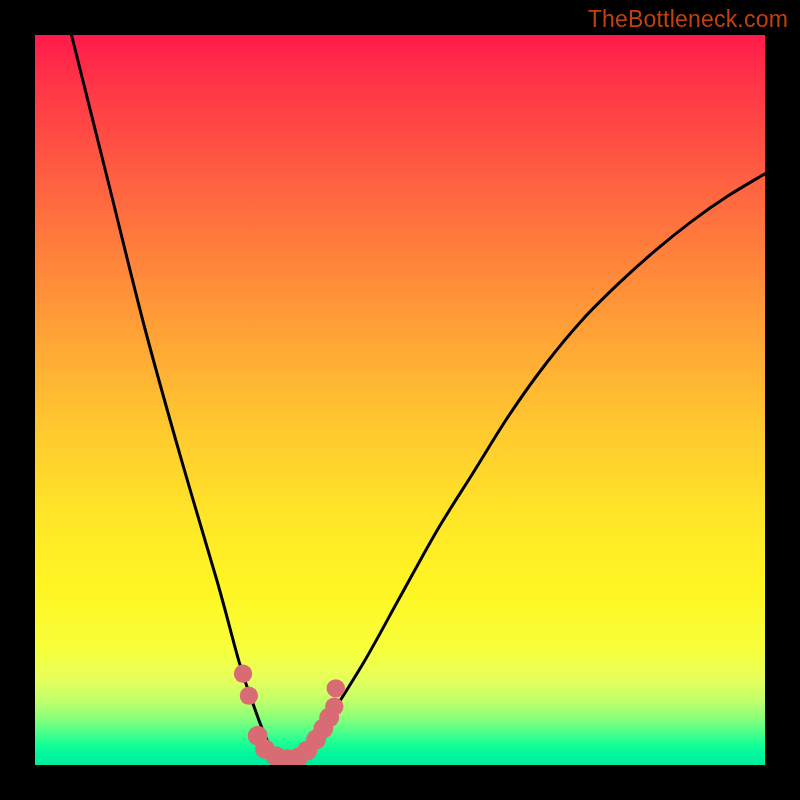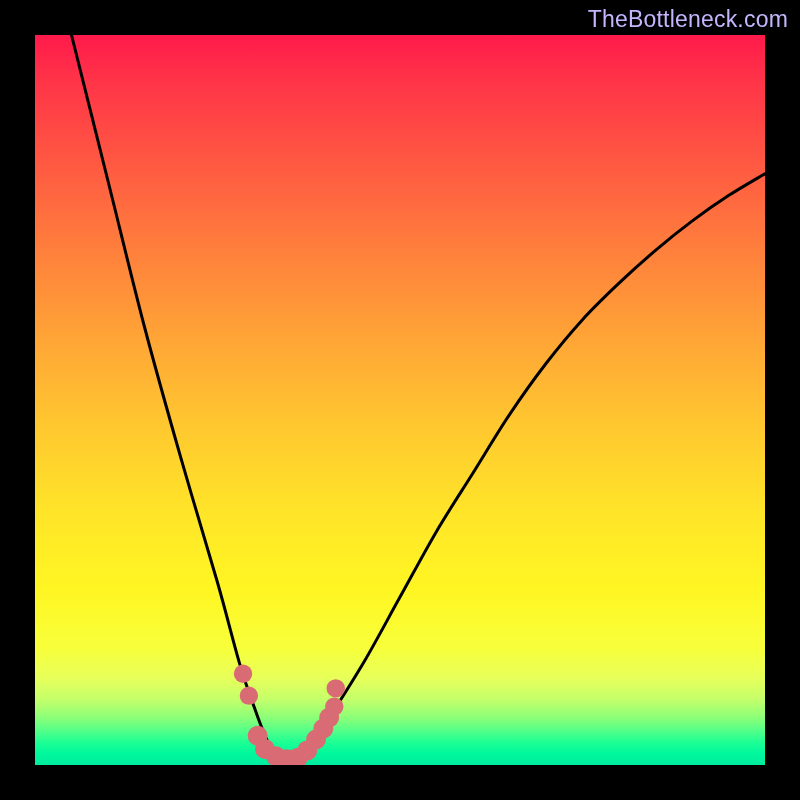--- a/index.html
+++ b/index.html
@@ -43,21 +43,21 @@
       #4dff8a 95.5%,
       #1aff95 97%,
       #00f79c 98.5%,
       #00eca0 100%
     );
   }
   .watermark {
     position: absolute;
     top: 6px;
     right: 12px;
-    color: #c4b5fd;
+    color: #c2410c;
     font-size: 23px;
     font-weight: 500;
     letter-spacing: 0.2px;
     user-select: none;
   }
   svg.curve {
     position: absolute;
     left: 0;
     top: 0;
     width: 730px;

